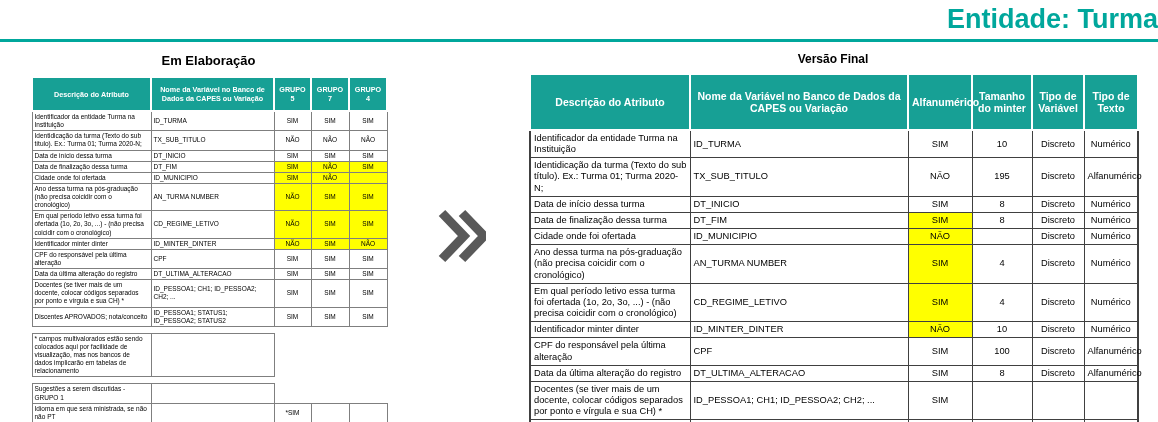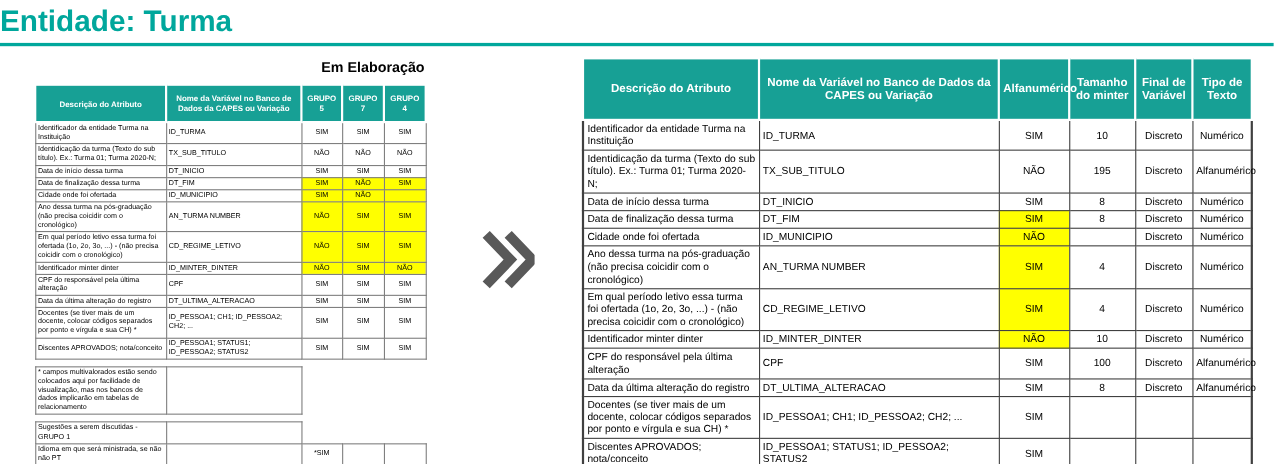--- a/index.html
+++ b/index.html
@@ -1,30 +1,30 @@
 <!DOCTYPE html>
 <html><head>
 <meta charset="utf-8">
 <style>
   html,body { margin:0; padding:0; }
   body {
     width:1158px; height:422px; background:#ffffff; position:relative;
     font-family:"Liberation Sans", sans-serif; overflow:hidden;
   }
   .page-title {
-    position:absolute; top:4px; left:0; width:1158px; text-align:left;
+    position:absolute; top:4px; left:0; width:1158px; text-align:right;
     font-size:27px; font-weight:bold; color:#00a79c; letter-spacing:0px;
   }
   .title-rule {
     position:absolute; top:39px; left:0; width:1158px; height:3px; background:#00a79c;
   }
   .panel { position:absolute; }
   .left-panel  { left:31px;  top:53px; width:355px; }
   .right-panel { left:529px; top:52px; width:608px; }
-  .panel-title { font-weight:bold; text-align:right; color:#000; }
+  .panel-title { font-weight:bold; text-align:center; color:#000; }
   .left-panel  .panel-title { font-size:13px; margin-bottom:8px; }
   .right-panel .panel-title { font-size:12px; margin-bottom:7px; }
 
   table { border-collapse:collapse; table-layout:fixed; }
 
   
   .lt { width:355px; }
   .lt th {
     background:#17a095; color:#fff; font-size:7.2px; font-weight:bold;
     border:2px solid #fff; padding:3px 2px; text-align:center; vertical-align:middle; height:26px;
@@ -189,36 +189,37 @@
 </div>
 
 <div class="arrow">
   <svg width="48" height="56" viewBox="0 0 48 56" xmlns="http://www.w3.org/2000/svg">
     <path d="M4 5 L26 28 L4 51" stroke="#595959" stroke-width="9" fill="none"></path>
     <path d="M24 5 L46 28 L24 51" stroke="#595959" stroke-width="9" fill="none"></path>
   </svg>
 </div>
 
 <div class="panel right-panel">
+  <div class="panel-title">Versão Final</div>
   <table class="rt">
     <colgroup>
       <col style="width:160px">
         <col style="width:218px">
         <col style="width:64px">
         <col style="width:60px">
         <col style="width:52px">
         <col style="width:54px">
     </colgroup>
     <thead>
         <tr id="right-head">
           <th>Descrição do Atributo</th>
           <th>Nome da Variável no Banco de Dados da CAPES ou Variação</th>
           <th>Alfanumérico</th>
           <th>Tamanho do minter</th>
-          <th>Final de Variável</th>
+          <th>Tipo de Variável</th>
           <th>Tipo de Texto</th>
         </tr>
       </thead>
     <tbody id="right-body">
         <tr>
           <td>Identificador da entidade Turma na Instituição</td>
           <td>ID_TURMA</td>
           <td class="c">SIM</td>
           <td class="c">10</td>
           <td class="c">Discreto</td>

